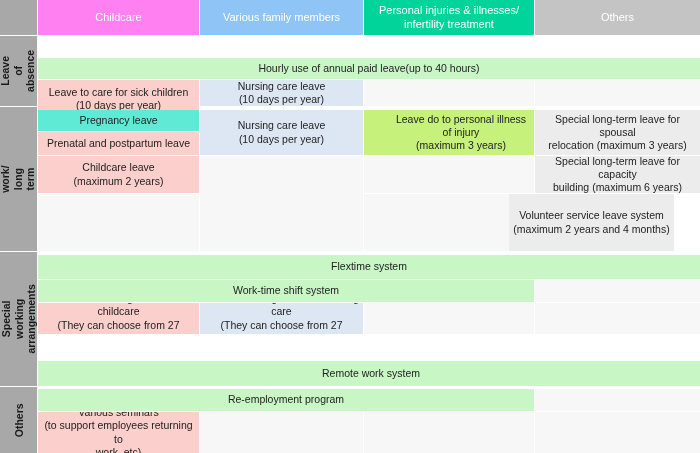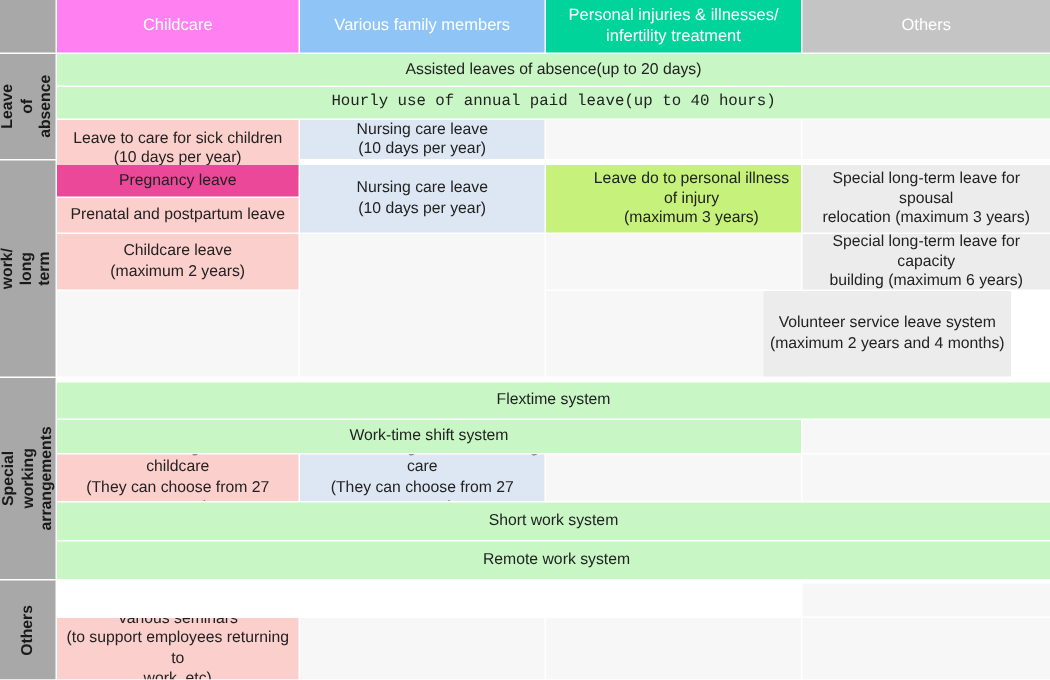--- a/index.html
+++ b/index.html
@@ -64,29 +64,28 @@
     <div class="cell hdr-col" style="left: 364px; top: 0px; width: 170px; height: 35px; background: rgb(0, 212, 155);"><span>Personal injuries &amp; illnesses/
 infertility treatment</span></div>
     <div class="cell hdr-col" style="left: 535px; top: 0px; width: 165px; height: 35px; background: rgb(196, 196, 196);"><span>Others</span></div>
     <div class="cell rowgrp" style="left: 0px; top: 36px; width: 37px; height: 70px; background: rgb(168, 168, 168);"><span class="vtext" style="width: 64px;">Leave of
 absence</span></div>
     <div class="cell rowgrp" style="left: 0px; top: 107px; width: 37px; height: 144px; background: rgb(168, 168, 168);"><span class="vtext" style="width: 138px;">Leave from work/
 long term leave of absence</span></div>
     <div class="cell rowgrp" style="left: 0px; top: 252px; width: 37px; height: 134px; background: rgb(168, 168, 168);"><span class="vtext" style="width: 128px;">Special working
 arrangements</span></div>
     <div class="cell rowgrp" style="left: 0px; top: 387px; width: 37px; height: 66px; background: rgb(168, 168, 168);"><span class="vtext" style="width: 60px;">Others</span></div>
-    <div class="cell" style="left: 38px; top: 36px; width: 662px; height: 21px; background: rgb(200, 247, 197);"><span>Assisted leaves of absence(up to 20 days)</span></div>
-    <div class="cell" style="left: 38px; top: 58px; width: 662px; height: 21px; background: rgb(200, 247, 197); font-family: Liberation Mono, monospace;"><span>Hourly use of annual paid leave(up to 40 hours)</span></div>
+    <div class="cell" style="left: 38px; top: 58px; width: 662px; height: 21px; background: rgb(200, 247, 197);"><span>Hourly use of annual paid leave(up to 40 hours)</span></div>
     <div class="cell" style="left: 38px; top: 80px; width: 161px; height: 38px; background: rgb(251, 207, 203);"><span>Leave to care for sick children
 (10 days per year)</span></div>
     <div class="cell" style="left: 200px; top: 80px; width: 163px; height: 26px; background: rgb(221, 231, 243);"><span>Nursing care leave
 (10 days per year)</span></div>
     <div class="cell" style="left: 364px; top: 80px; width: 170px; height: 26px; background: rgb(247, 247, 247);"></div>
     <div class="cell" style="left: 535px; top: 80px; width: 165px; height: 26px; background: rgb(247, 247, 247);"></div>
-    <div class="cell" style="left: 38px; top: 110px; width: 161px; height: 21px; background: #ec4899;"><span>Pregnancy leave</span></div>
+    <div class="cell" style="left: 38px; top: 110px; width: 161px; height: 21px; background: #5eead4;"><span>Pregnancy leave</span></div>
     <div class="cell" style="left: 38px; top: 132px; width: 161px; height: 23px; background: rgb(251, 207, 203); align-items: center;"><span>Prenatal and postpartum leave</span></div>
     <div class="cell" style="left: 38px; top: 156px; width: 161px; height: 37px; background: rgb(251, 207, 203); text-align: center;"><span>Childcare leave
 (maximum 2 years)</span></div>
     <div class="cell" style="left: 38px; top: 194px; width: 161px; height: 57px; background: rgb(247, 247, 247);"></div>
     <div class="cell" style="left: 200px; top: 110px; width: 163px; height: 45px; background: rgb(221, 231, 243);"><span>Nursing care leave
 (10 days per year)</span></div>
     <div class="cell" style="left: 200px; top: 156px; width: 163px; height: 95px; background: rgb(247, 247, 247);"></div>
     <div class="cell" style="left: 364px; top: 110px; width: 170px; height: 45px; background: rgb(198, 241, 122); padding-left: 27px;"><span>Leave do to personal illness of injury
 (maximum 3 years)</span></div>
     <div class="cell" style="left: 364px; top: 156px; width: 170px; height: 37px; background: rgb(247, 247, 247);"></div>
@@ -99,22 +98,22 @@
 (maximum 2 years and 4 months)</span></div>
     <div class="cell" style="left: 38px; top: 255px; width: 662px; height: 24px; background: rgb(200, 247, 197);"><span>Flextime system</span></div>
     <div class="cell" style="left: 38px; top: 280px; width: 496px; height: 22px; background: rgb(200, 247, 197);"><span>Work-time shift system</span></div>
     <div class="cell" style="left: 535px; top: 280px; width: 165px; height: 22px; background: rgb(247, 247, 247);"></div>
     <div class="cell" style="left: 38px; top: 303px; width: 161px; height: 31px; background: rgb(251, 207, 203);"><span>Shorter working hours for childcare
 (They can choose from 27 patterns)</span></div>
     <div class="cell" style="left: 200px; top: 303px; width: 163px; height: 31px; background: rgb(221, 231, 243);"><span>Shorter working hours for nursing care
 (They can choose from 27 patterns)</span></div>
     <div class="cell" style="left: 364px; top: 303px; width: 170px; height: 31px; background: rgb(247, 247, 247);"></div>
     <div class="cell" style="left: 535px; top: 303px; width: 165px; height: 31px; background: rgb(247, 247, 247);"></div>
-    <div class="cell" style="left: 38px; top: 335px; width: 662px; height: 25px; background: rgb(200, 247, 197);"><span>Short work system</span></div>
     <div class="cell" style="left: 38px; top: 361px; width: 666px; height: 25px; background: rgb(200, 247, 197);"><span>Remote work system</span></div>
+    <div class="cell" style="left: 38px; top: 389px; width: 496px; height: 22px; background: rgb(200, 247, 197);"><span>Re-employment program</span></div>
     <div class="cell" style="left: 535px; top: 389px; width: 165px; height: 22px; background: rgb(247, 247, 247);"></div>
     <div class="cell" style="left: 38px; top: 412px; width: 161px; height: 41px; background: rgb(251, 207, 203);"><span>Various seminars
 (to support employees returning to
 work, etc)</span></div>
     <div class="cell" style="left: 200px; top: 412px; width: 163px; height: 41px; background: rgb(247, 247, 247);"></div>
     <div class="cell" style="left: 364px; top: 412px; width: 170px; height: 41px; background: rgb(247, 247, 247);"></div>
     <div class="cell" style="left: 535px; top: 412px; width: 165px; height: 41px; background: rgb(247, 247, 247);"></div>
   </div>
 
 </body></html>

